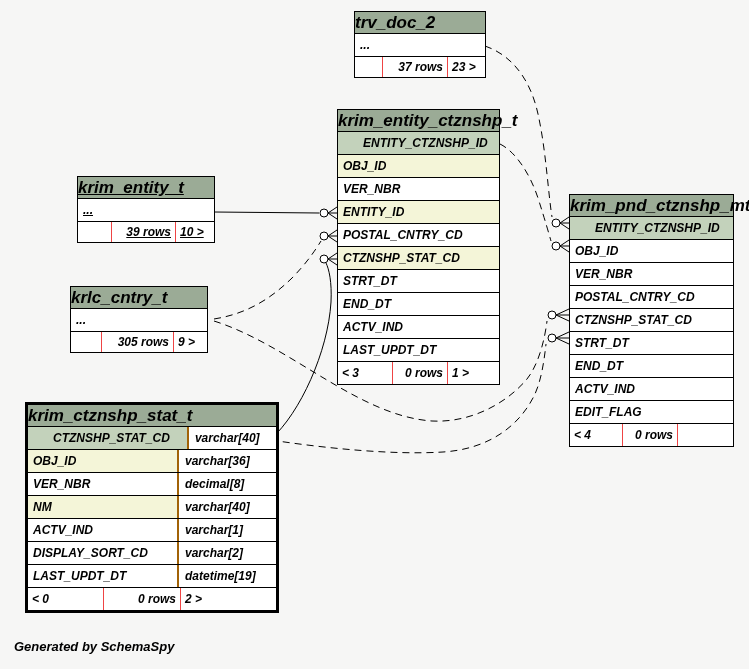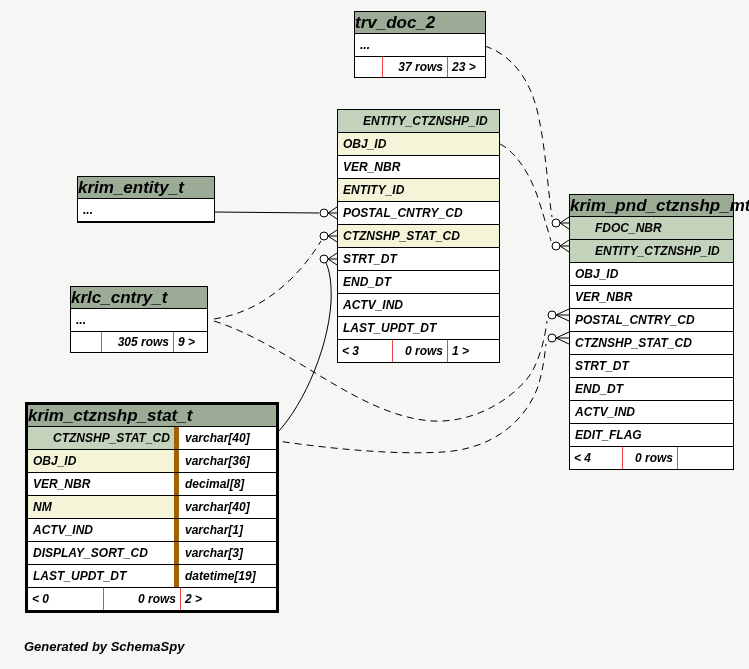--- a/index.html
+++ b/index.html
@@ -8,32 +8,32 @@
   #wires{position:absolute;left:0;top:0;z-index:1;}
   .tbl{position:absolute;z-index:2;background:#ffffff;border:1px solid #000;
        font-weight:bold;font-style:italic;font-size:12px;color:#000;box-sizing:content-box;}
   .tbl.main{border-width:3px;}
   .hd{height:21px;line-height:21px;border-bottom:1px solid #000;
       background:var(--hdr,#9bab96);font-size:17px;letter-spacing:0;}
   .brow{height:22px;line-height:22px;border-bottom:1px solid #000;padding:0 4px;
         display:flex;align-items:center;white-space:nowrap;overflow:hidden;}
   .brow:last-of-type{border-bottom:1px solid #000;}
   .brow .nm{flex:1 1 auto;padding-left:1px;}
-  .brow .ty{width:91px;border-left:5px solid #a16207;margin:-0px -4px 0 4px;align-self:stretch;
+  .brow .ty{width:91px;border-left:2px solid #a16207;margin:-0px -4px 0 17px;align-self:stretch;
             line-height:22px;padding-left:6px;background:#ffffff;}
   .brow.pk{background:var(--pk,#c3d2bb);padding-left:24px;}
   .brow.ix{background:var(--ix,#f4f5d8);}
   .brow.pk .ty,.brow.ix .ty{background:#ffffff;}
   .ftr{display:flex;height:20px;line-height:20px;}
   .ftr .fc{box-sizing:border-box;border-right:1px solid #ef4444;padding:0 4px;overflow:hidden;white-space:nowrap;}
   .ftr .fc:last-child{border-right:none;flex:1 1 auto;text-align:left;}
   .ftr .fc.mid{text-align:right;}
   .tbl.big .ftr{height:22px;line-height:22px;}
   .tbl.main .ftr{height:22px;line-height:22px;}
-  .watermark{position:absolute;left:24px;top:639px;z-index:2;font-weight:bold;font-style:italic;
+  .watermark{position:absolute;left:14px;top:639px;z-index:2;font-weight:bold;font-style:italic;
              font-size:13px;color:#000;}
 </style>
 </head>
 <body>
 
 <div id="canvas">
 
   <svg id="wires" width="749" height="669" viewBox="0 0 749 669">
     <g fill="none" stroke="#000" stroke-width="1">
 
@@ -89,40 +89,46 @@
       <div class="brow">
         <span class="nm">...</span>
       </div>
       <div class="ftr">
         <div class="fc" style="width: 28px;"></div>
         <div class="fc mid" style="width: 65px;">37 rows</div>
         <div class="fc">23 &gt;</div>
       </div>
     </div>
 
-  <div class="tbl" style="left:77px;top:176px;width:136px;">
+  <div class="tbl" style="left:77px;top:176px;width:136px;text-decoration:underline;">
       <div class="hd">krim_entity_t</div>
       <div class="brow">
         <span class="nm">...</span>
+      </div>
+      <div class="ftr">
+        <div class="fc" style="width: 34px;"></div>
+        <div class="fc mid" style="width: 64px;">39 rows</div>
+        <div class="fc">10 &gt;</div>
       </div>
     </div>
 
   <div class="tbl" style="left:70px;top:286px;width:136px;">
       <div class="hd">krlc_cntry_t</div>
       <div class="brow">
         <span class="nm">...</span>
       </div>
       <div class="ftr">
         <div class="fc" style="width: 31px;"></div>
         <div class="fc mid" style="width: 72px;">305 rows</div>
         <div class="fc">9 &gt;</div>
       </div>
     </div>
 
   <div class="tbl big" style="left:337px;top:109px;width:161px;">
+      <div class="hd">krim_entity_ctznshp_t</div>
       <div class="brow pk">
         <span class="nm">ENTITY_CTZNSHP_ID</span>
       </div>
       <div class="brow ix">
         <span class="nm">OBJ_ID</span>
       </div>
       <div class="brow">
         <span class="nm">VER_NBR</span>
       </div>
       <div class="brow ix">
@@ -148,23 +154,20 @@
       </div>
       <div class="ftr">
         <div class="fc" style="width: 55px;">&lt; 3</div>
         <div class="fc mid" style="width: 55px;">0 rows</div>
         <div class="fc">1 &gt;</div>
       </div>
     </div>
 
   <div class="tbl big" style="left:569px;top:194px;width:163px;">
       <div class="hd">krim_pnd_ctznshp_mt</div>
-      <div class="brow pk">
-        <span class="nm">FDOC_NBR</span>
-      </div>
       <div class="brow pk">
         <span class="nm">ENTITY_CTZNSHP_ID</span>
       </div>
       <div class="brow">
         <span class="nm">OBJ_ID</span>
       </div>
       <div class="brow">
         <span class="nm">VER_NBR</span>
       </div>
       <div class="brow">
@@ -209,21 +212,21 @@
       <div class="brow ix">
         <span class="nm">NM</span>
         <span class="ty">varchar[40]</span>
       </div>
       <div class="brow">
         <span class="nm">ACTV_IND</span>
         <span class="ty">varchar[1]</span>
       </div>
       <div class="brow">
         <span class="nm">DISPLAY_SORT_CD</span>
-        <span class="ty">varchar[3]</span>
+        <span class="ty">varchar[2]</span>
       </div>
       <div class="brow">
         <span class="nm">LAST_UPDT_DT</span>
         <span class="ty">datetime[19]</span>
       </div>
       <div class="ftr">
         <div class="fc" style="width: 76px;">&lt; 0</div>
         <div class="fc mid" style="width: 77px;">0 rows</div>
         <div class="fc">2 &gt;</div>
       </div>

